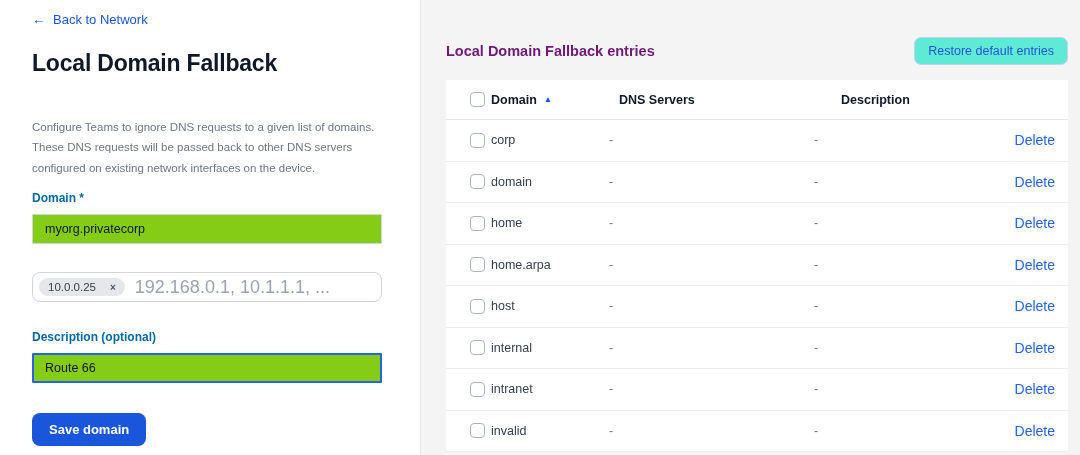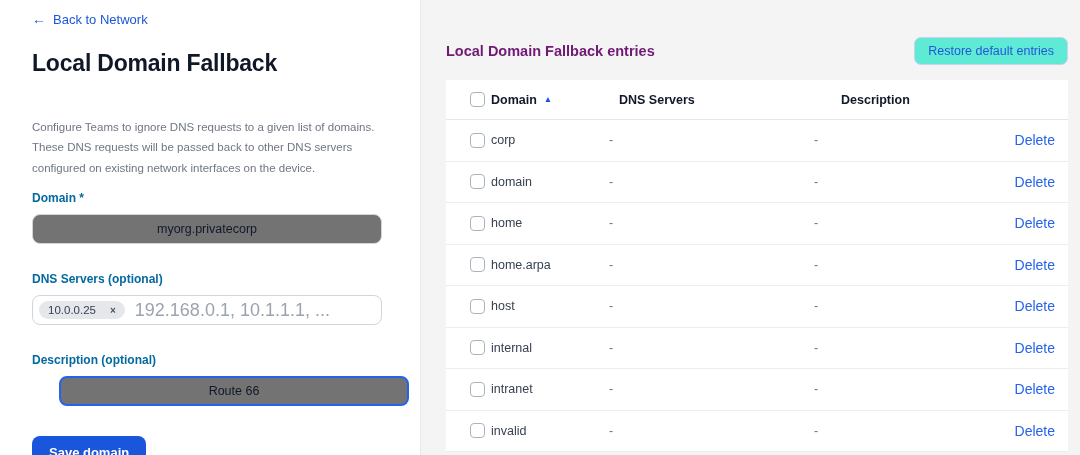--- a/index.html
+++ b/index.html
@@ -11,24 +11,24 @@
   .left-panel { width:420px; flex:0 0 420px; background:#fff; padding:10px 38px 0 32px; }
   .back-link { display:inline-flex; align-items:center; gap:7px; color:#1a56db;
                font-size:13px; font-weight:500; text-decoration:none; cursor:pointer; }
   .back-link .arrow { font-size:14px; line-height:1; }
   .page-title { margin-top:22px; font-size:23px; font-weight:700; color:#101828; letter-spacing:-0.2px; }
   .page-desc { margin-top:40px; font-size:11.5px; line-height:1.78; color:#6f7683; }
 
   .form-group { margin-top:28px; }
   .form-group.first { margin-top:13px; }
   .field-label { display:block; font-size:12px; font-weight:700; color:#0369a1; margin-bottom:9px; }
-  .text-input { width:100%; height:30px; border:1px solid #d1d5db; border-radius:8px;
-                padding:0 12px; font-size:12.5px; color:#111928; background:#737373; outline:none;
-                font-family:"Liberation Sans", sans-serif;text-align:center; }
-  .text-input.focused { border:2px solid #2563eb; padding:0 11px;margin-left:27px; }
+  .text-input { width:100%; height:30px; border:1px solid #d1d5db; border-radius:1px;
+                padding:0 12px; font-size:12.5px; color:#111928; background:#84cc16; outline:none;
+                font-family:"Liberation Sans", sans-serif; }
+  .text-input.focused { border:2px solid #2563eb; padding:0 11px; }
   .text-input::placeholder { color:#9ca3af; }
 
   .tags-input { width:100%; height:30px; border:1px solid #d1d5db; border-radius:8px;
                 display:flex; align-items:center; gap:10px; padding:0 6px; background:#fff; }
   .tag-chip { display:inline-flex; align-items:center; gap:14px; background:#e5e7eb; color:#374151;
               font-size:11.5px; padding:3px 9px; border-radius:10px; white-space:nowrap; }
   .tag-chip .chip-x { font-size:10px; color:#4b5563; cursor:pointer; font-weight:700; }
   .tags-placeholder { color:#9ca3af; font-size:18px; }
 
   .save-btn { margin-top:30px; background:#1a56db; color:#fff; border:none; border-radius:8px;
@@ -77,21 +77,20 @@
     <h1 class="page-title">Local Domain Fallback</h1>
 
     <p class="page-desc">Configure Teams to ignore DNS requests to a given list of domains. These DNS requests will be passed back to other DNS servers configured on existing network interfaces on the device.</p>
 
     <div class="form-group first">
       <label class="field-label">Domain *</label>
       <input class="text-input" type="text" value="myorg.privatecorp" style="">
     </div>
 
     <div class="form-group">
-      <label class="field-label">DNS Servers (optional)</label>
       <div class="tags-input">
         <span class="tag-chip">
           <span>10.0.0.25</span>
           <span class="chip-x">×</span>
         </span>
         <span class="tags-placeholder">192.168.0.1, 10.1.1.1, ...</span>
       </div>
     </div>
 
     <div class="form-group">

